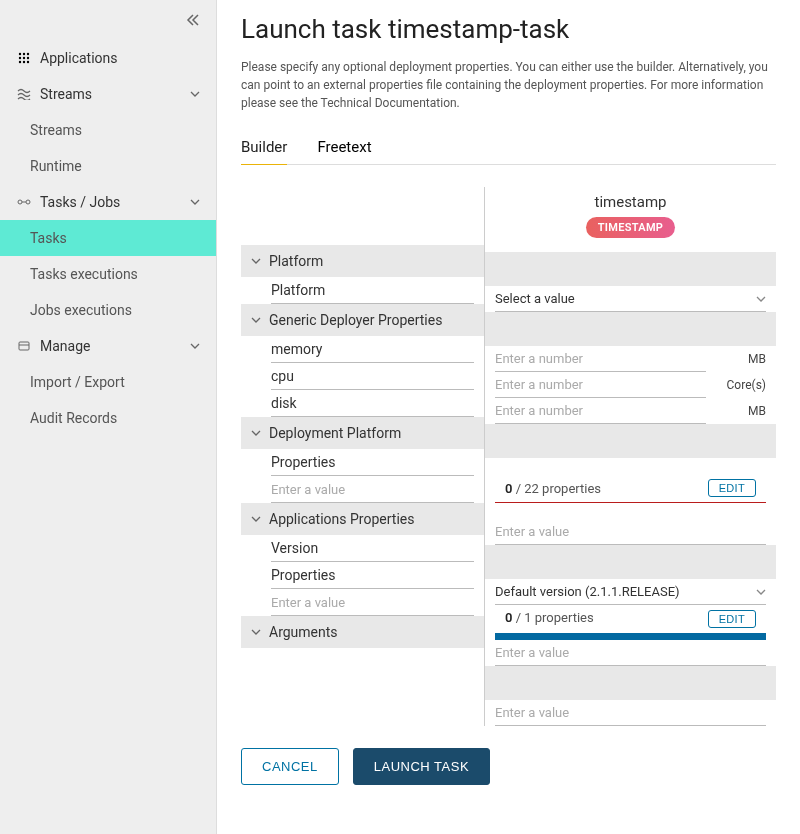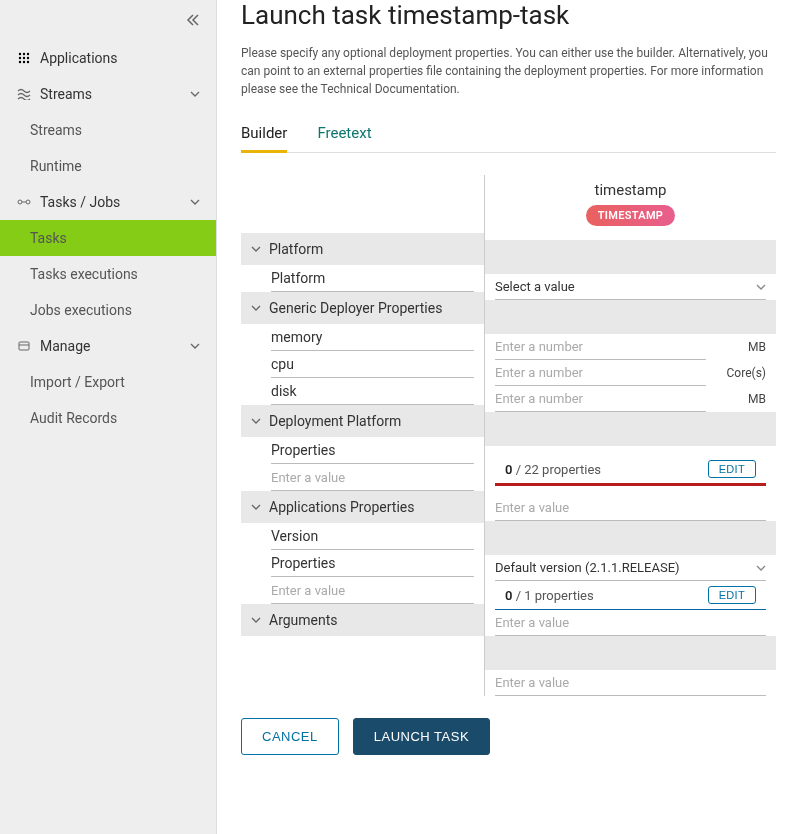--- a/index.html
+++ b/index.html
@@ -5,27 +5,27 @@
 * { box-sizing: border-box; margin: 0; padding: 0; }
 body { font-family: -apple-system, BlinkMacSystemFont, "Segoe UI", Roboto, sans-serif; font-size: 14px; color: #333; background: #fff; width: 800px; height: 834px; overflow: hidden; display: flex; }
 .sidebar { width: 217px; background: #eee; border-right: 1px solid #ddd; display: flex; flex-direction: column; }
 .sidebar-top { height: 40px; display: flex; align-items: center; justify-content: flex-end; padding: 0 16px; }
 .collapse-btn { cursor: pointer; color: #666; }
 .nav-header { display: flex; align-items: center; padding: 10px 16px; color: #333; font-size: 14px; cursor: pointer; }
 .nav-header .icon { width: 16px; margin-right: 8px; color: #666; display: inline-flex; align-items: center; justify-content: center; }
 .nav-header .label { flex: 1; }
 .nav-header .chev { color: #666; }
 .nav-item { padding: 10px 16px 10px 30px; color: #555; font-size: 14px; cursor: pointer; }
-.nav-item.active { background: #84cc16; }
-.main { flex: 1; padding: 0 24px; overflow: auto; }
+.nav-item.active { background: #5eead4; }
+.main { flex: 1; padding: 14px 24px; overflow: auto; }
 .page-title { font-size: 26px; font-weight: 400; color: #222; margin-bottom: 14px; }
 .page-desc { font-size: 12px; color: #555; line-height: 1.5; margin-bottom: 18px; }
 .tabs { display: flex; border-bottom: 1px solid #ddd; margin-bottom: 22px; }
-.tab { padding: 8px 0; margin-right: 30px; cursor: pointer; color: #0f766e; font-size: 15px; }
-.tab.active { color: #222; border-bottom: 3px solid #eab308; margin-bottom: -1px; }
+.tab { padding: 8px 0; margin-right: 30px; cursor: pointer; color: #000000; font-size: 15px; }
+.tab.active { color: #222; border-bottom: 1px solid #eab308; margin-bottom: -1px; }
 .builder { display: flex; }
 .col-left { width: 243px; }
 .col-right { flex: 1; border-left: 1px solid #ccc; }
 .app-header { text-align: center; padding: 6px 0 14px; }
 .app-name { font-size: 15px; color: #333; margin-bottom: 6px; }
 .badge { display: inline-block; background: linear-gradient(90deg, #e9615f, #e85e8e); color: #fff; font-size: 11px; font-weight: 600; padding: 4px 12px; border-radius: 11px; letter-spacing: 0.3px; }
 .section-header { background: #e8e8e8; padding: 8px 10px; font-size: 14px; color: #333; display: flex; align-items: center; }
 .section-header .chev { margin-right: 8px; color: #666; }
 .cell-underlined { border-bottom: 1px solid #bbb; margin: 0 10px 0 30px; width: 203px; padding: 5px 0; }
 .value-underlined { border-bottom: 1px solid #bbb; margin: 0 10px; flex: 1; padding: 5px 0; display: flex; align-items: center; }
@@ -227,38 +227,38 @@
         <span class="unit">Core(s)</span>
       </div>
       <div style="display:flex;align-items:center">
         <div class="value-underlined">
             <span class="placeholder">Enter a number</span>
           </div>
         <span class="unit">MB</span>
       </div>
 
       <div class="sec-right-header"></div>
-      <div style="display:flex;align-items:center;padding:5px 10px;border-bottom:3px solid #b91c1c;margin:9px 10px">
+      <div style="display:flex;align-items:center;padding:5px 10px;border-bottom:1px solid #b91c1c;margin:16px 10px">
         <span class="prop-count"><b>0</b><span> / 22 properties</span></span>
         <button class="edit-btn">EDIT</button>
       </div>
       <div class="value-underlined">
           <span class="placeholder">Enter a value</span>
         </div>
 
       <div class="sec-right-header"></div>
       <div class="value-underlined">
         <span class="select-text">Default version (2.1.1.RELEASE)</span>
         <span class="select-chev">
             <svg width="10" height="6" viewBox="0 0 10 6">
               <path d="M1 1 L5 5 L9 1" stroke="#888" stroke-width="1.3" fill="none"></path>
             </svg>
           </span>
       </div>
-      <div style="display:flex;align-items:center;padding:5px 10px;border-bottom:1px solid #0369a1;margin:0 10px">
+      <div style="display:flex;align-items:flex-start;padding:5px 10px;border-bottom:7px solid #0369a1;margin:0 10px">
         <span class="prop-count"><b>0</b><span> / 1 properties</span></span>
         <button class="edit-btn">EDIT</button>
       </div>
       <div class="value-underlined">
           <span class="placeholder">Enter a value</span>
         </div>
 
       <div class="sec-right-header"></div>
       <div class="value-underlined">
           <span class="placeholder">Enter a value</span>

